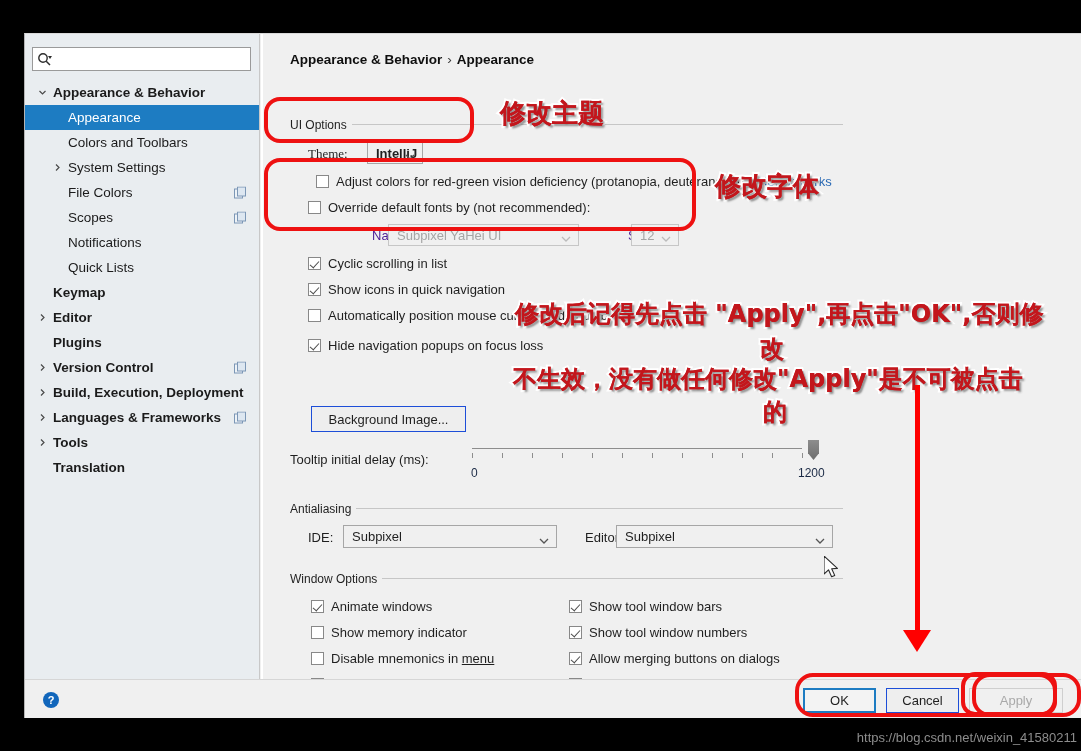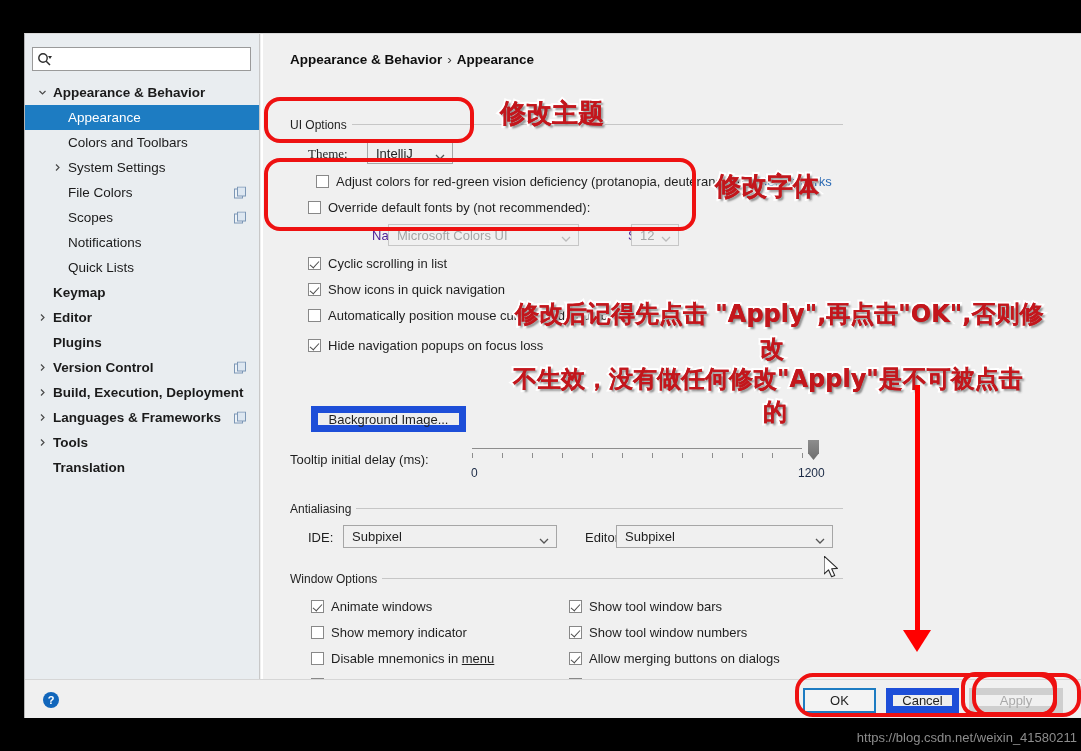--- a/index.html
+++ b/index.html
@@ -179,21 +179,21 @@
     border: solid #4d4d4d;
     border-width: 0 1.6px 1.6px 0;
     transform: rotate(42deg);
   }
   .cb u { text-decoration: underline; }
 
   
   .btn {
     position: absolute;
     background: #eeeeee;
-    border: 7px solid #1d4ed8;
+    border: 1px solid #1d4ed8;
     font-size: 13px; color: #1f1f1f;
     display: flex; align-items: center; justify-content: center;
     font-family: "Liberation Sans", sans-serif;
   }
   .btn.default { border: 2px solid #1d7cc2; background: #f3f3f3; }
   .btn.disabled { color: #a9a9a9; border-color: #cfcfcf; background: #f0f0f0; }
 
   
   .slider-track {
     position: absolute;
@@ -448,21 +448,21 @@
     <div class="main">
 
       <div class="breadcrumb">
         <span>Appearance &amp; Behavior</span><span class="sep">›</span><span>Appearance</span>
       </div>
 
       <div class="group-label" style="left:27px; top:84px;">UI Options</div>
       <div class="group-line" style="left:27px; top:90px; width:553px;"></div>
 
       <div class="lbl" style="left:45px; top:112px;font-family:Liberation Serif, serif;">Theme:</div>
-      <div class="combo" style="left:104px; top:108px; width:86px; height:22px;">
+      <div class="combo" style="left:104px; top:108px; width:56px; height:22px;font-weight:bold;">
         <span>IntelliJ</span>
         <span class="arrow">
           <svg width="10" height="8" viewBox="0 0 10 8">
               <polyline points="1,2 5,6 9,2" fill="none" stroke="#555" stroke-width="1.3"></polyline>
             </svg>
         </span>
       </div>
 
       <div class="cb" style="left:53px; top:140px;">
         <span class="box"></span>
@@ -470,21 +470,21 @@
       </div>
       <div class="lnk" style="left:495px; top:140px;">How it works</div>
 
       <div class="cb" style="left:45px; top:166px;">
         <span class="box"></span>
         <span>Override default fonts by (not recommended):</span>
       </div>
 
       <div class="lbl dim" style="left:70px; top:194px;">Name:</div>
       <div class="combo disabled" style="left:125px; top:190px; width:191px; height:22px;">
-        <span>Microsoft Colors UI</span>
+        <span>Subpixel YaHei UI</span>
         <span class="arrow">
           <svg width="10" height="8" viewBox="0 0 10 8">
               <polyline points="1,2 5,6 9,2" fill="none" stroke="#bbb" stroke-width="1.3"></polyline>
             </svg>
         </span>
       </div>
       <div class="lbl dim" style="left:326px; top:194px;">Size:</div>
       <div class="combo disabled" style="left:368px; top:190px; width:48px; height:22px;">
         <span>12</span>
         <span class="arrow">

